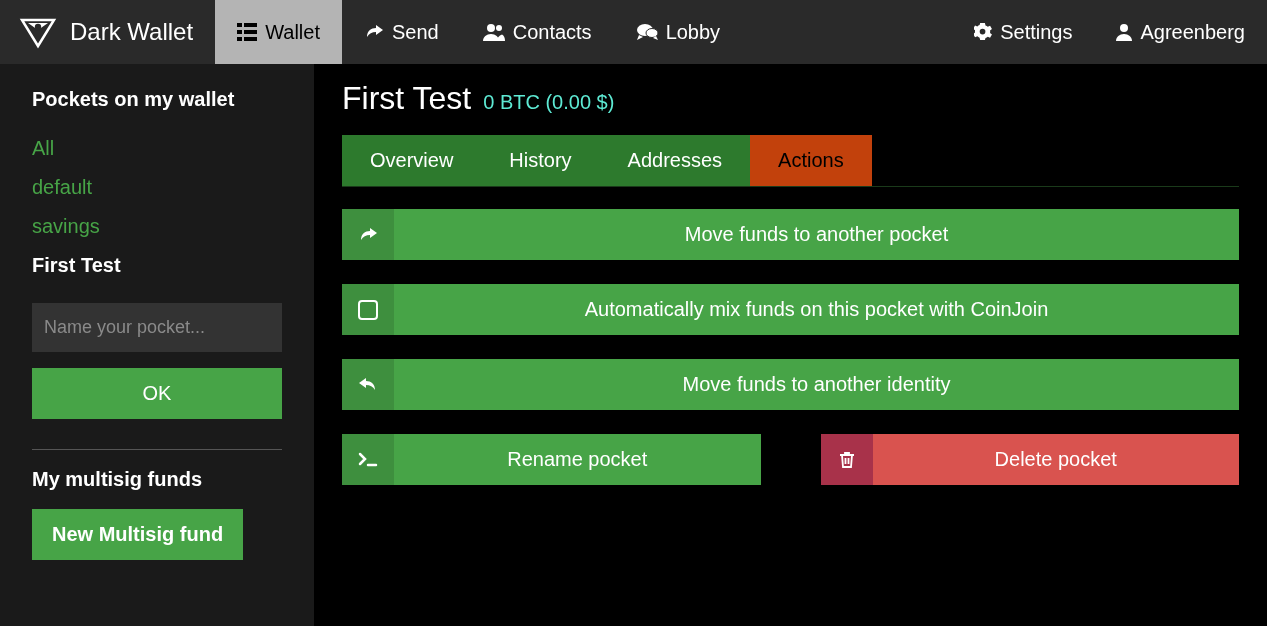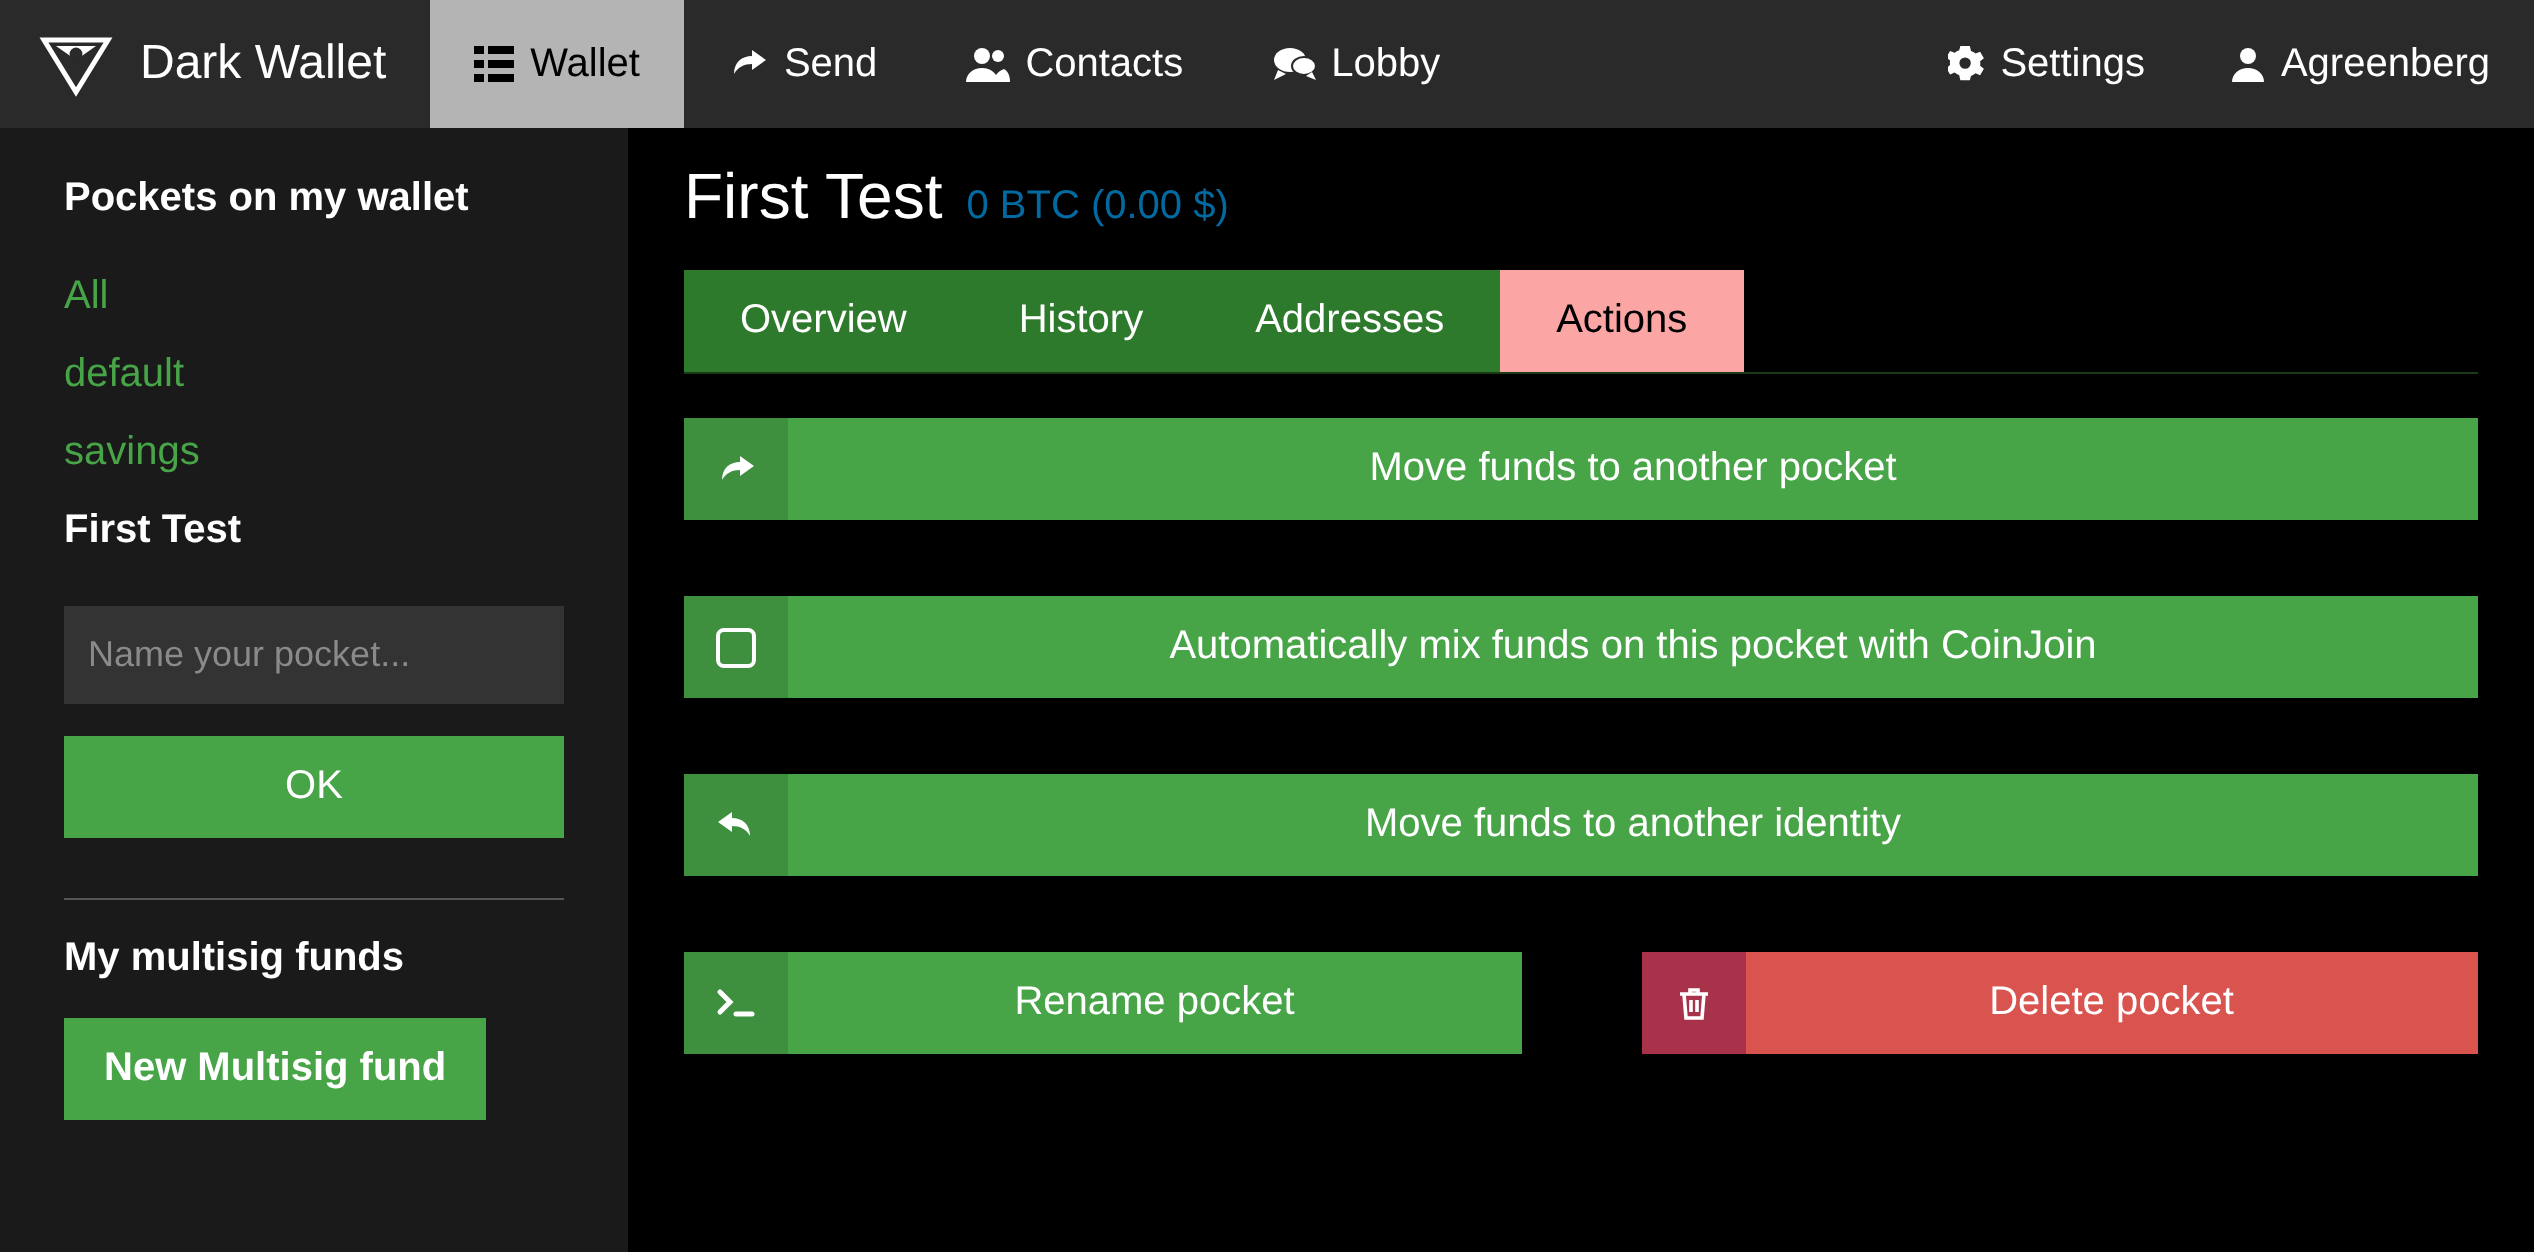--- a/index.html
+++ b/index.html
@@ -123,47 +123,47 @@
       font-size: 32px;
       font-weight: 400;
       color: #fff;
       margin-bottom: 18px;
       display: flex;
       align-items: baseline;
       gap: 12px;
     }
     .page-title .sub {
       font-size: 20px;
-      color: #0369a1;
+      color: #5eead4;
       font-weight: 400;
     }
     .tabs {
       display: flex;
       background: #2d7a2d;
       width: fit-content;
       margin-bottom: 22px;
     }
     .tab {
       padding: 14px 28px;
       font-size: 20px;
       color: #fff;
       cursor: pointer;
     }
     .tab.active {
-      background: #fca5a5;
+      background: #c2410c;
       color: #000;
     }
     .tab-underline {
       border-bottom: 1px solid #1a3a1a;
       margin-top: -22px;
       margin-bottom: 22px;
     }
     .action-row {
       display: flex;
-      margin-bottom: 38px;
+      margin-bottom: 24px;
     }
     .action-icon-box {
       width: 52px;
       min-width: 52px;
       background: #3e8f3e;
       display: flex;
       align-items: center;
       justify-content: center;
       color: #fff;
     }

